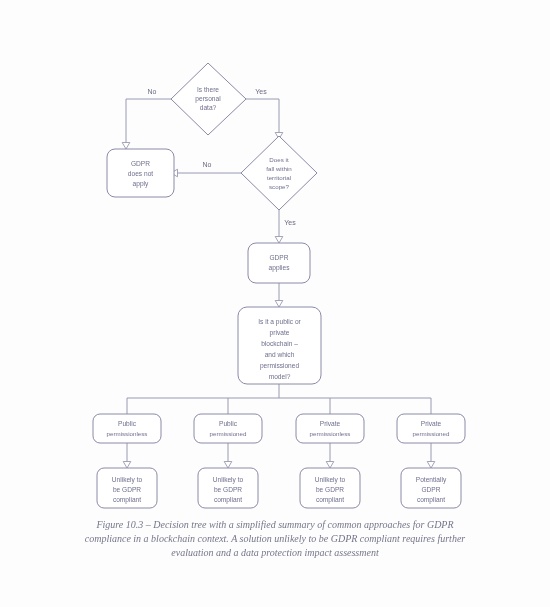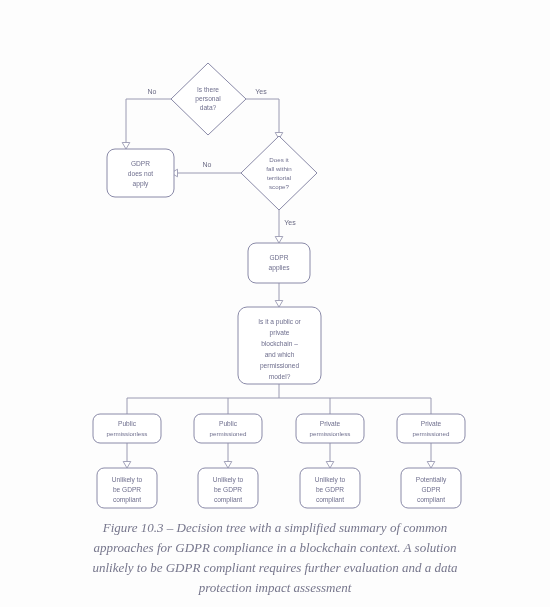--- a/index.html
+++ b/index.html
@@ -55,22 +55,22 @@
     stroke-width: 0.9;
   }
   #caption {
     position: absolute;
     left: 75px;
     top: 518px;
     width: 400px;
     text-align: center;
     font-family: "Liberation Serif", serif;
     font-style: italic;
-    font-size: 13px;
-    line-height: 20px;
+    font-size: 10px;
+    line-height: 14px;
     color: #76768c;
   }
 </style>
 </head>
 <body>
 
 <div id="page">
 
   <svg id="figure-svg" viewBox="0 0 550 607">
 

